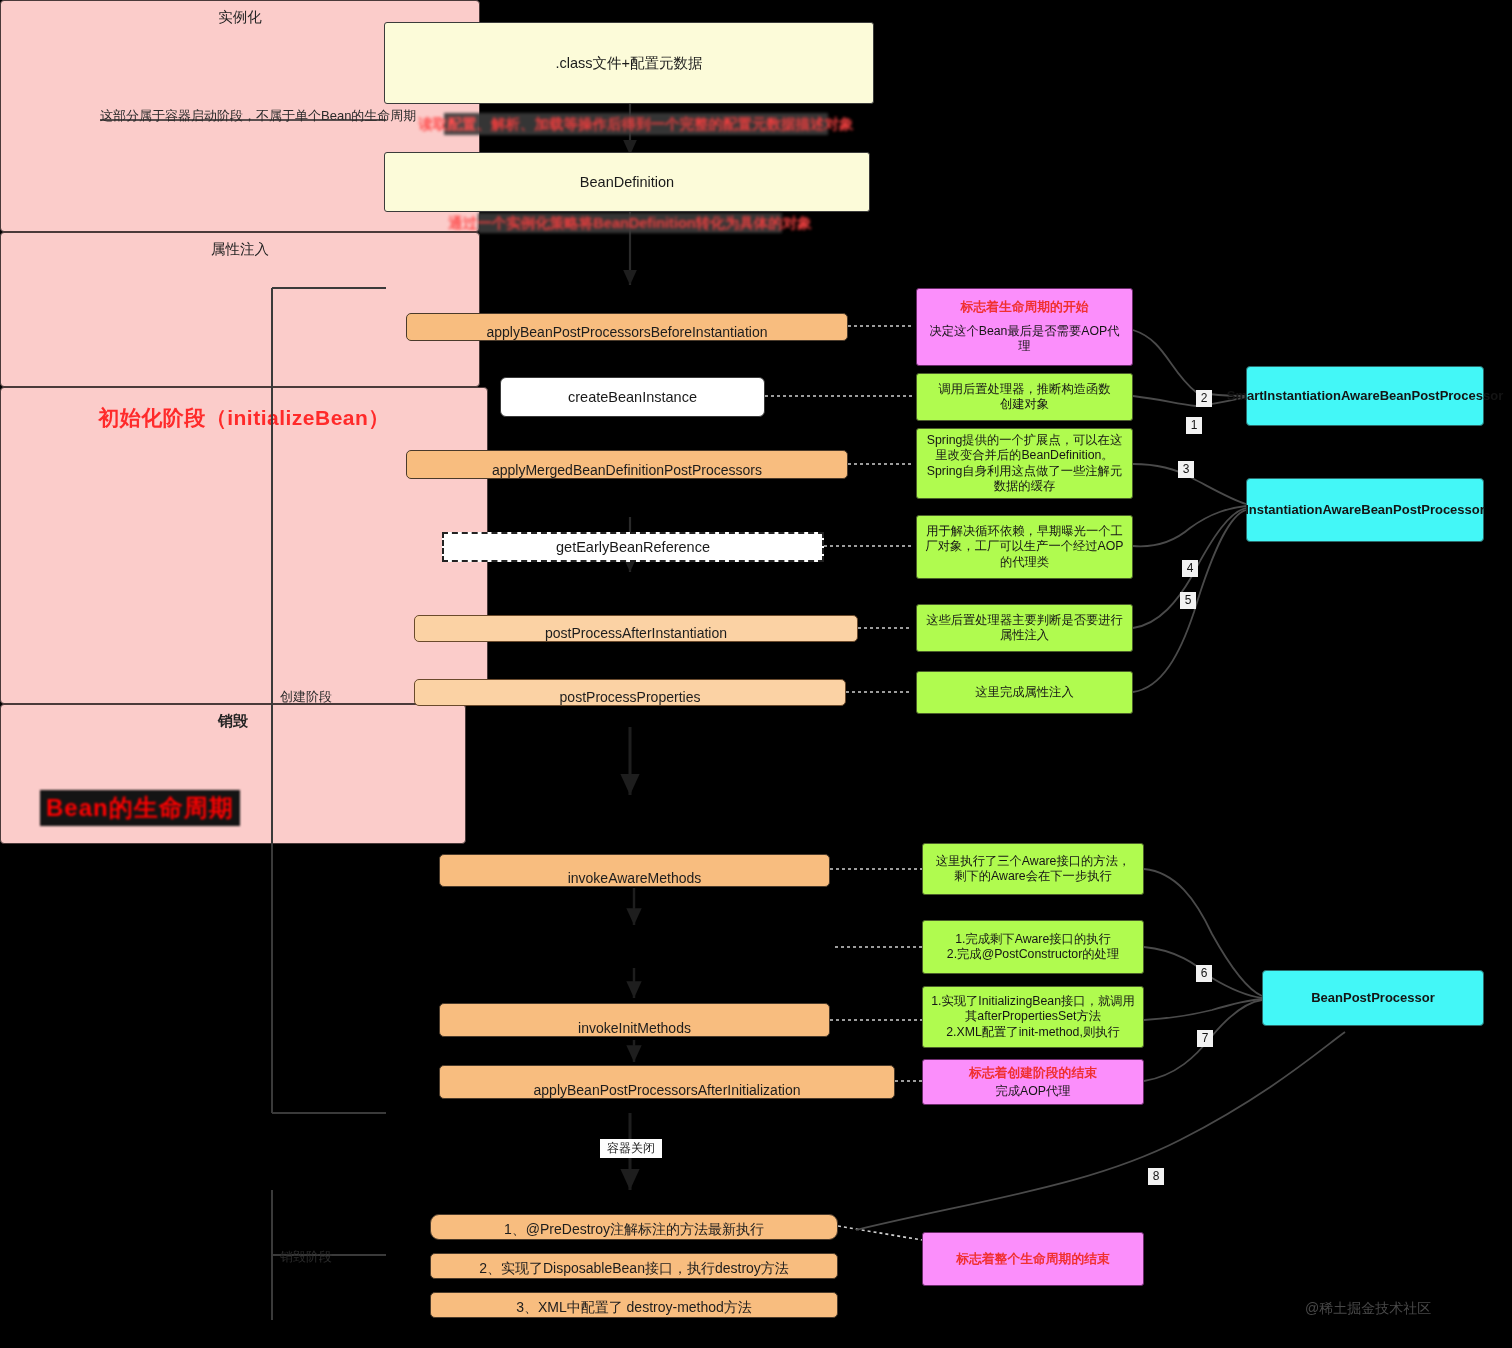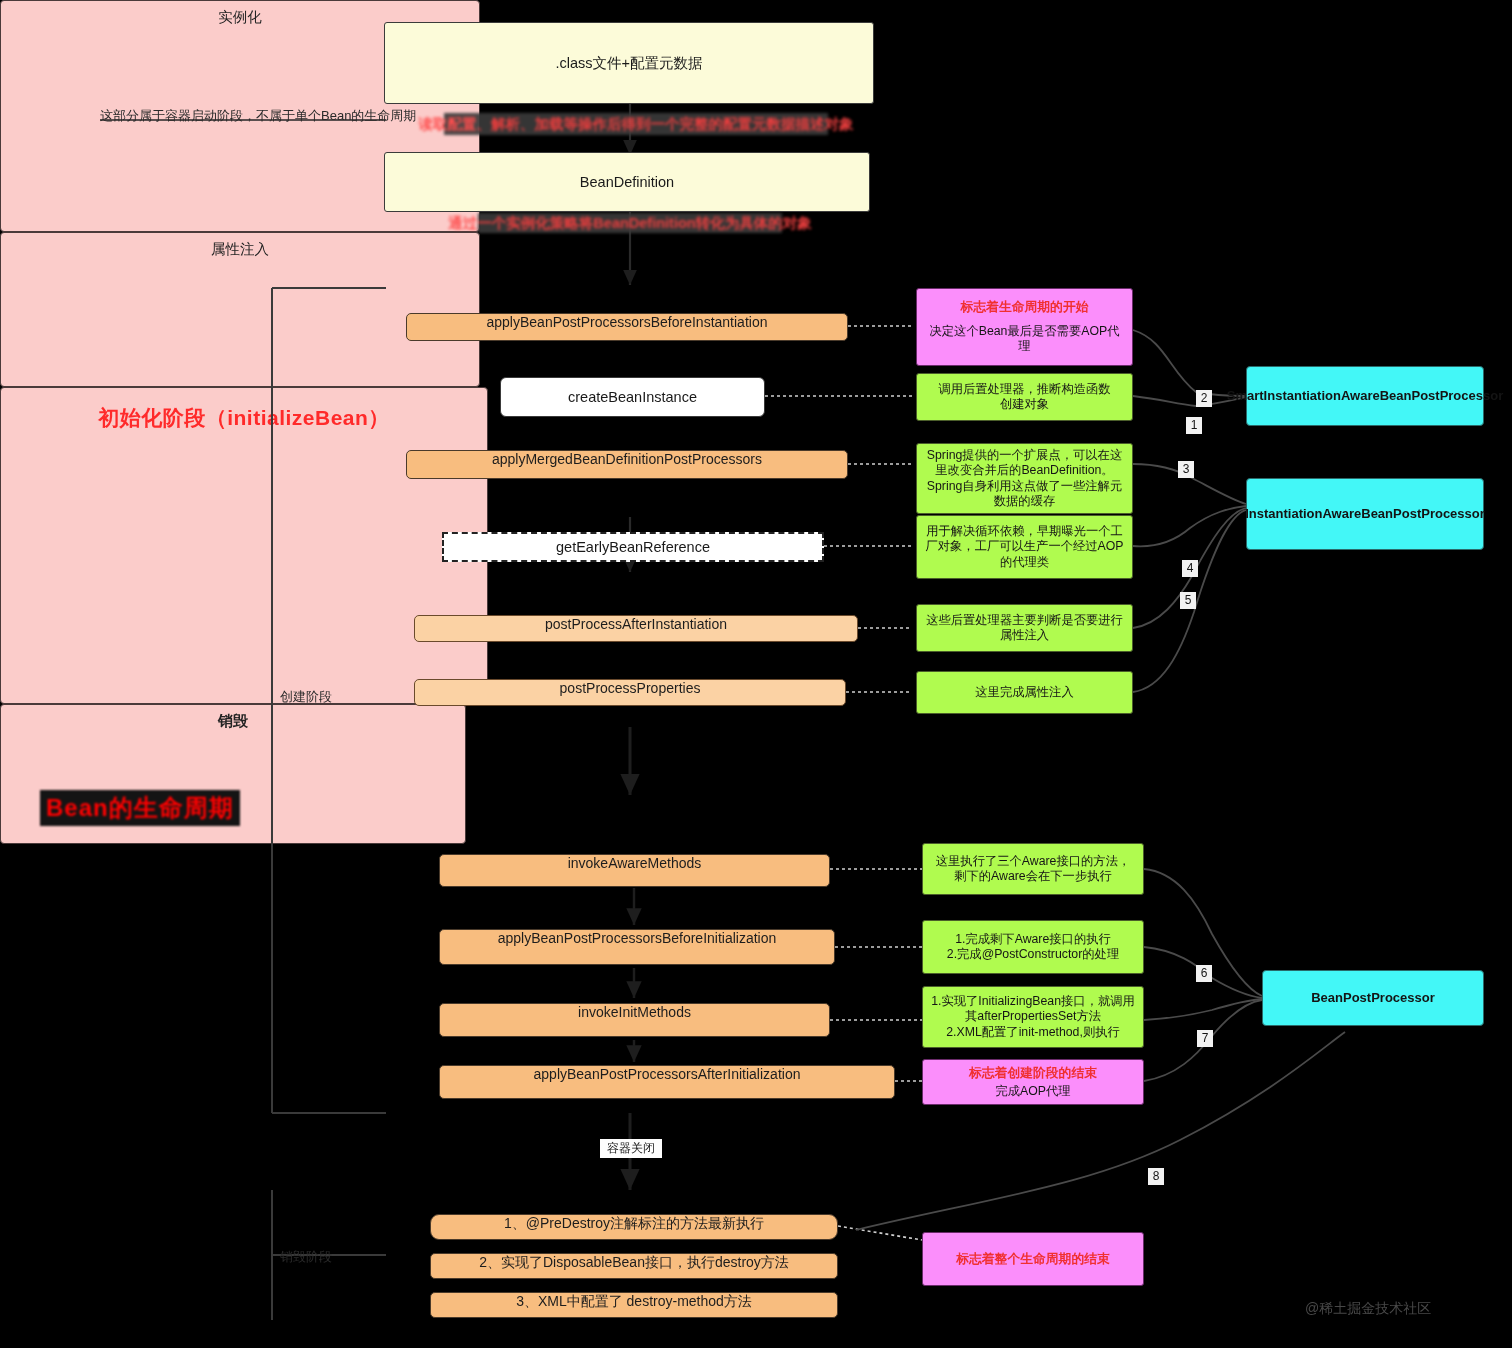--- a/index.html
+++ b/index.html
@@ -61,21 +61,21 @@
 
   
   .method {
     position: absolute;
     background: #f8bd7f;
     border: 1.6px solid #4a3a2a;
     border-radius: 5px;
     font-size: 14px;
     color: #1d1d1d;
     display: flex;
-    align-items: flex-start;
+    align-items: flex-end;
     justify-content: center;
   }
   .method.light {
     background: #fbd2a4;
     border-color: #6a4a2c;
   }
 
   
   .white-box {
     background: #ffffff;
@@ -303,23 +303,20 @@
   <div class="method light" style="left:414px; top:679px; width:432px; height:27px;">
     <span>postProcessProperties</span>
   </div>
 
   <div class="stage-box" style="left:386px; top:796px; width:488px; height:317px;">
     <div class="stage-title big">初始化阶段（initializeBean）</div>
   </div>
   <div class="method" style="left:439px; top:854px; width:391px; height:33px;">
     <span>invokeAwareMethods</span>
   </div>
-  <div class="method" style="left:439px; top:929px; width:396px; height:36px;">
-    <span>applyBeanPostProcessorsBeforeInitialization</span>
-  </div>
   <div class="method" style="left:439px; top:1003px; width:391px; height:34px;">
     <span>invokeInitMethods</span>
   </div>
   <div class="method" style="left:439px; top:1065px; width:456px; height:34px;">
     <span>applyBeanPostProcessorsAfterInitialization</span>
   </div>
 
   <div class="edge-label" style="left:600px; top:1139px; width:62px;">
     <span>容器关闭</span>
   </div>
@@ -340,21 +337,21 @@
   <div class="node note-magenta" style="left:916px; top:288px; width:217px; height:78px;">
     <span class="hdr">标志着生命周期的开始</span>
     <span>决定这个Bean最后是否需要AOP代理</span>
   </div>
 
   <div class="node note-green" style="left:916px; top:373px; width:217px; height:48px; white-space:pre-line;">
     <span>调用后置处理器，推断构造函数
 创建对象</span>
   </div>
 
-  <div class="node note-green" style="left:916px; top:443px; width:217px; height:71px;">
+  <div class="node note-green" style="left:916px; top:428px; width:217px; height:71px;">
     <span>Spring提供的一个扩展点，可以在这里改变合并后的BeanDefinition。Spring自身利用这点做了一些注解元数据的缓存</span>
   </div>
 
   <div class="node note-green" style="left:916px; top:515px; width:217px; height:64px;">
     <span>用于解决循环依赖，早期曝光一个工厂对象，工厂可以生产一个经过AOP的代理类</span>
   </div>
 
   <div class="node note-green" style="left:916px; top:604px; width:217px; height:48px;">
     <span>这些后置处理器主要判断是否要进行属性注入</span>
   </div>
@@ -382,21 +379,21 @@
   </div>
 
   <div class="node note-magenta" style="left:922px; top:1059px; width:222px; height:46px; gap:3px; justify-content:center;">
     <span class="hdr">标志着创建阶段的结束</span>
     <span>完成AOP代理</span>
   </div>
 
   <div class="node cyan-box" style="left:1246px; top:366px; width:238px; height:60px;">
     <span>SmartInstantiationAwareBeanPostProcessor</span>
   </div>
-  <div class="node cyan-box" style="left:1246px; top:478px; width:238px; height:72px;">
+  <div class="node cyan-box" style="left:1246px; top:478px; width:238px; height:64px;">
     <span>InstantiationAwareBeanPostProcessor</span>
   </div>
   <div class="node cyan-box" style="left:1262px; top:970px; width:222px; height:56px;">
     <span>BeanPostProcessor</span>
   </div>
 
   <div class="num-label" style="left:1196px; top:390px;">2</div>
   <div class="num-label" style="left:1186px; top:417px;">1</div>
   <div class="num-label" style="left:1178px; top:461px;">3</div>
   <div class="num-label" style="left:1182px; top:560px;">4</div>

